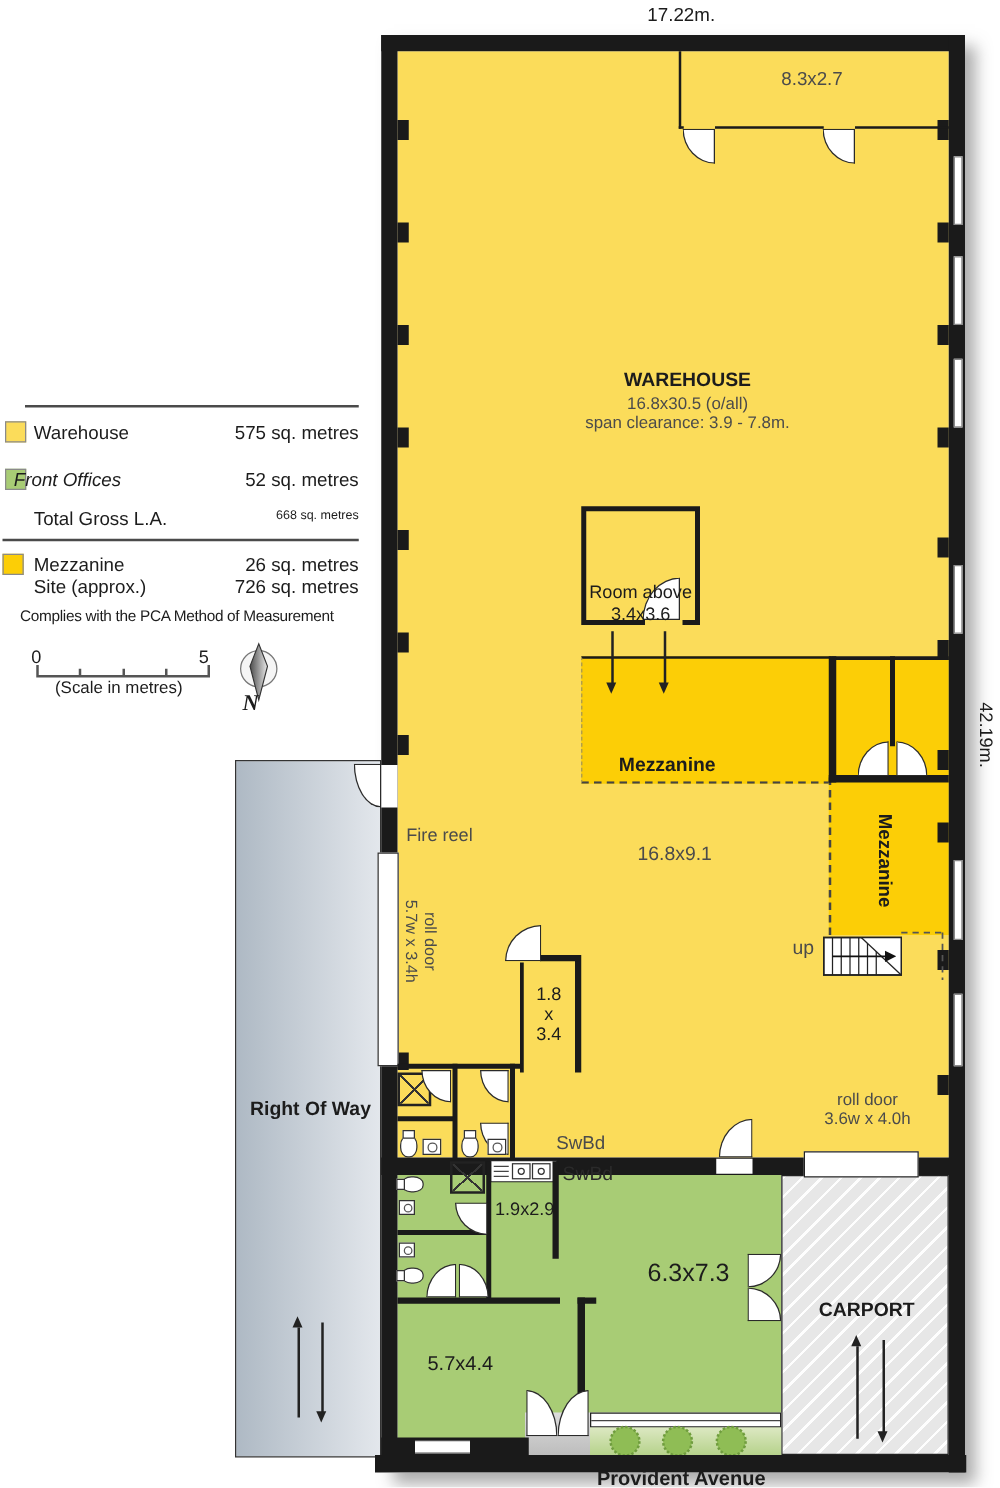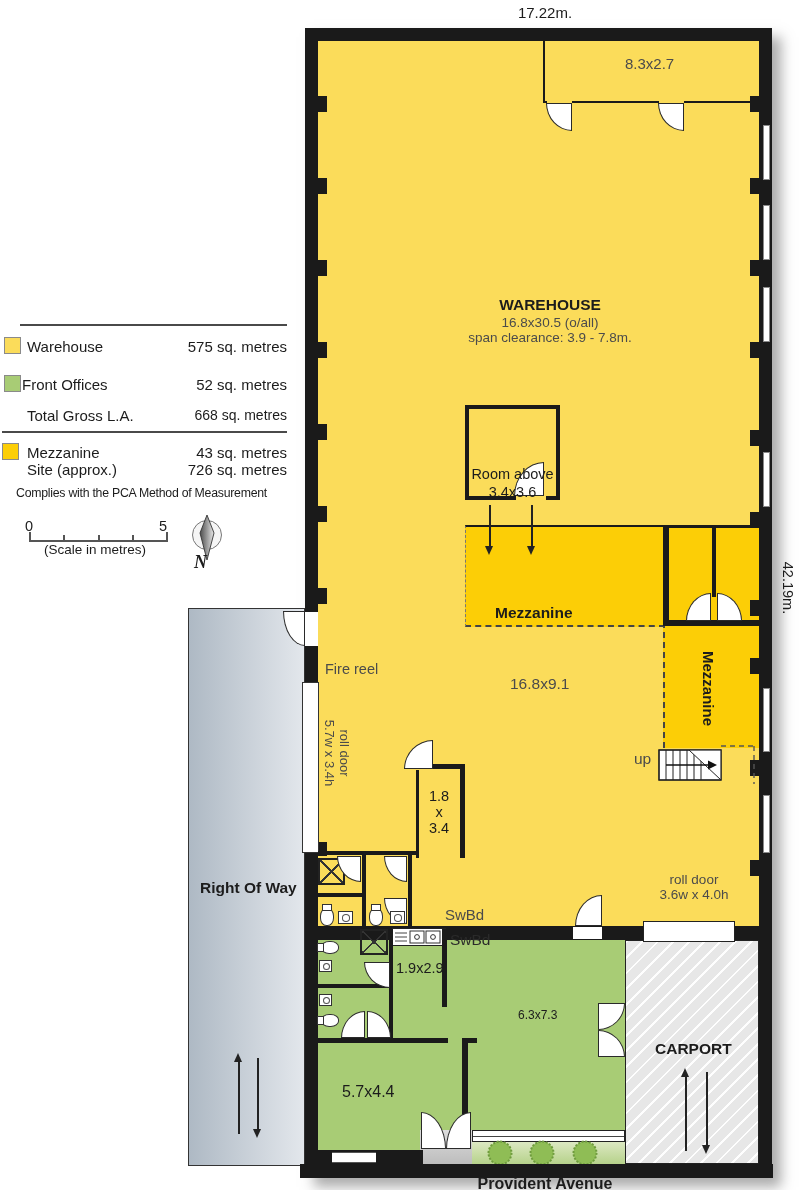--- a/index.html
+++ b/index.html
@@ -56,30 +56,30 @@
 <div class="canvas">
 
   <div class="abs" style="left:0;top:290;width:300px;height:320px;left:0px;top:290px;">
     <div class="rule" style="left:20px;top:34px;width:267px;"></div>
 
     <div class="swatch fill-warehouse" style="left:4px;top:47px;"></div>
     <div class="lbl" style="left:27px;top:48px;font-size:15px;">Warehouse</div>
     <div class="lbl" style="left:140px;top:48px;width:147px;text-align:right;font-size:15px;">575 sq. metres</div>
 
     <div class="swatch fill-office" style="left:4px;top:85px;"></div>
-    <div class="lbl" style="left:22px;top:86px;font-size:15px;">Front Offices</div>
+    <div class="lbl" style="left:11px;top:86px;font-size:15px;font-style:italic;">Front Offices</div>
     <div class="lbl" style="left:140px;top:86px;width:147px;text-align:right;font-size:15px;">52 sq. metres</div>
 
     <div class="lbl" style="left:27px;top:117px;font-size:15px;">Total Gross L.A.</div>
-    <div class="lbl" style="left:140px;top:117px;width:147px;text-align:right;font-size:14px;">668 sq. metres</div>
+    <div class="lbl" style="left:140px;top:117px;width:147px;text-align:right;font-size:10px;">668 sq. metres</div>
     <div class="rule" style="left:2px;top:141px;width:285px;"></div>
 
     <div class="swatch fill-mezz" style="left:2px;top:153px;"></div>
     <div class="lbl" style="left:27px;top:154px;font-size:15px;">Mezzanine</div>
-    <div class="lbl" style="left:140px;top:154px;width:147px;text-align:right;font-size:15px;">43 sq. metres</div>
+    <div class="lbl" style="left:140px;top:154px;width:147px;text-align:right;font-size:15px;">26 sq. metres</div>
 
     <div class="lbl" style="left:27px;top:171px;font-size:15px;">Site (approx.)</div>
     <div class="lbl" style="left:140px;top:171px;width:147px;text-align:right;font-size:15px;">726 sq. metres</div>
 
     <div class="lbl" style="left:16px;top:196px;font-size:12.3px;letter-spacing:-0.25px;">Complies with the PCA Method of Measurement</div>
 
     <div class="lbl" style="left:25px;top:228px;font-size:14.5px;">0</div>
     <div class="lbl" style="left:159px;top:228px;font-size:14.5px;">5</div>
     <div class="rule" style="left:29px;top:250px;width:139px;height:1.5px;background:#555;"></div>
     <div class="tick" style="left:29px;top:242px;height:8px;"></div>
@@ -277,21 +277,21 @@
   <div class="wc-h" style="left:321px;top:941px;width:18px;height:13px;"></div>
   <div class="basin" style="left:319px;top:960px;width:13px;height:12px;"></div>
   <div class="basin" style="left:319px;top:994px;width:13px;height:12px;"></div>
   <div class="wc-h" style="left:321px;top:1014px;width:18px;height:13px;"></div>
   <div class="fan bl" style="left:364px;top:962px;width:26px;height:26px;"></div>
   <div class="fan tl" style="left:341px;top:1011px;width:24px;height:27px;"></div>
   <div class="fan tr" style="left:367px;top:1011px;width:24px;height:27px;"></div>
   <div class="wall" style="left:318px;top:1038px;width:130px;height:5px;"></div>
   <div class="wall" style="left:462px;top:1038px;width:6px;height:84px;"></div>
   <div class="wall" style="left:462px;top:1038px;width:15px;height:5px;"></div>
-  <div class="lbl" style="left:518px;top:1008px;font-size:12px;">6.3x7.3</div>
+  <div class="lbl" style="left:518px;top:1008px;font-size:20px;">6.3x7.3</div>
   <div class="lbl" style="left:342px;top:1083px;font-size:16px;">5.7x4.4</div>
 
   <div class="fan br" style="left:598px;top:1003px;width:27px;height:27px;"></div>
   <div class="fan tr" style="left:598px;top:1030px;width:27px;height:27px;"></div>
 
   <div class="fan tr" style="left:421px;top:1112px;width:25px;height:37px;"></div>
   <div class="fan tl" style="left:446px;top:1112px;width:25px;height:37px;"></div>
 
   <div class="lbl b" style="left:655px;top:1040px;font-size:15.5px;">CARPORT</div>
   <div class="vline" style="left:685px;top:1077px;height:74px;width:1.5px;"></div>

